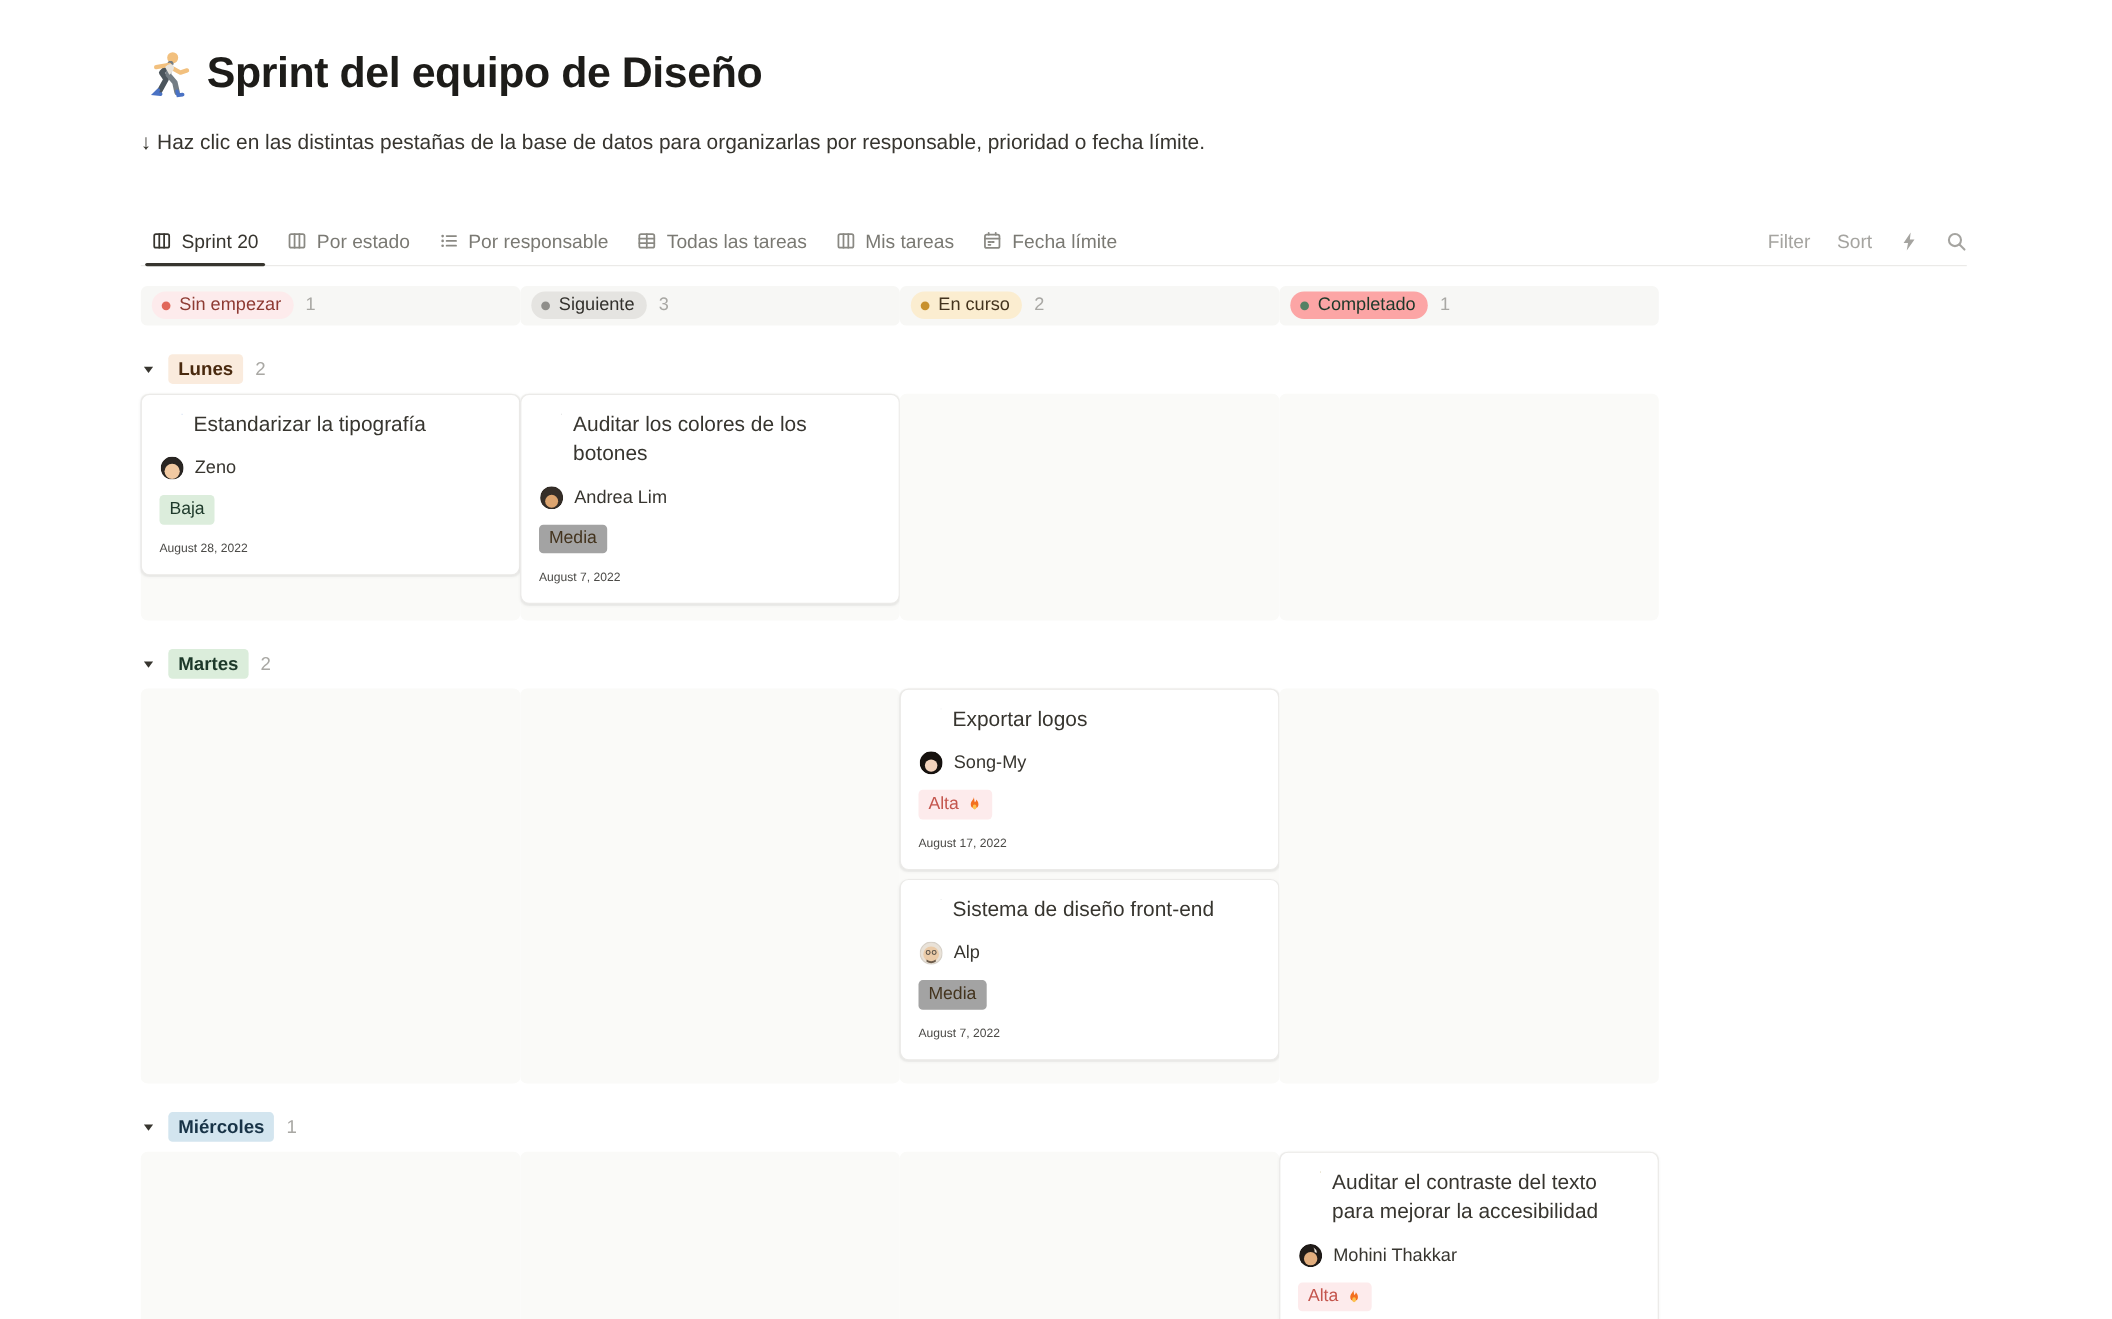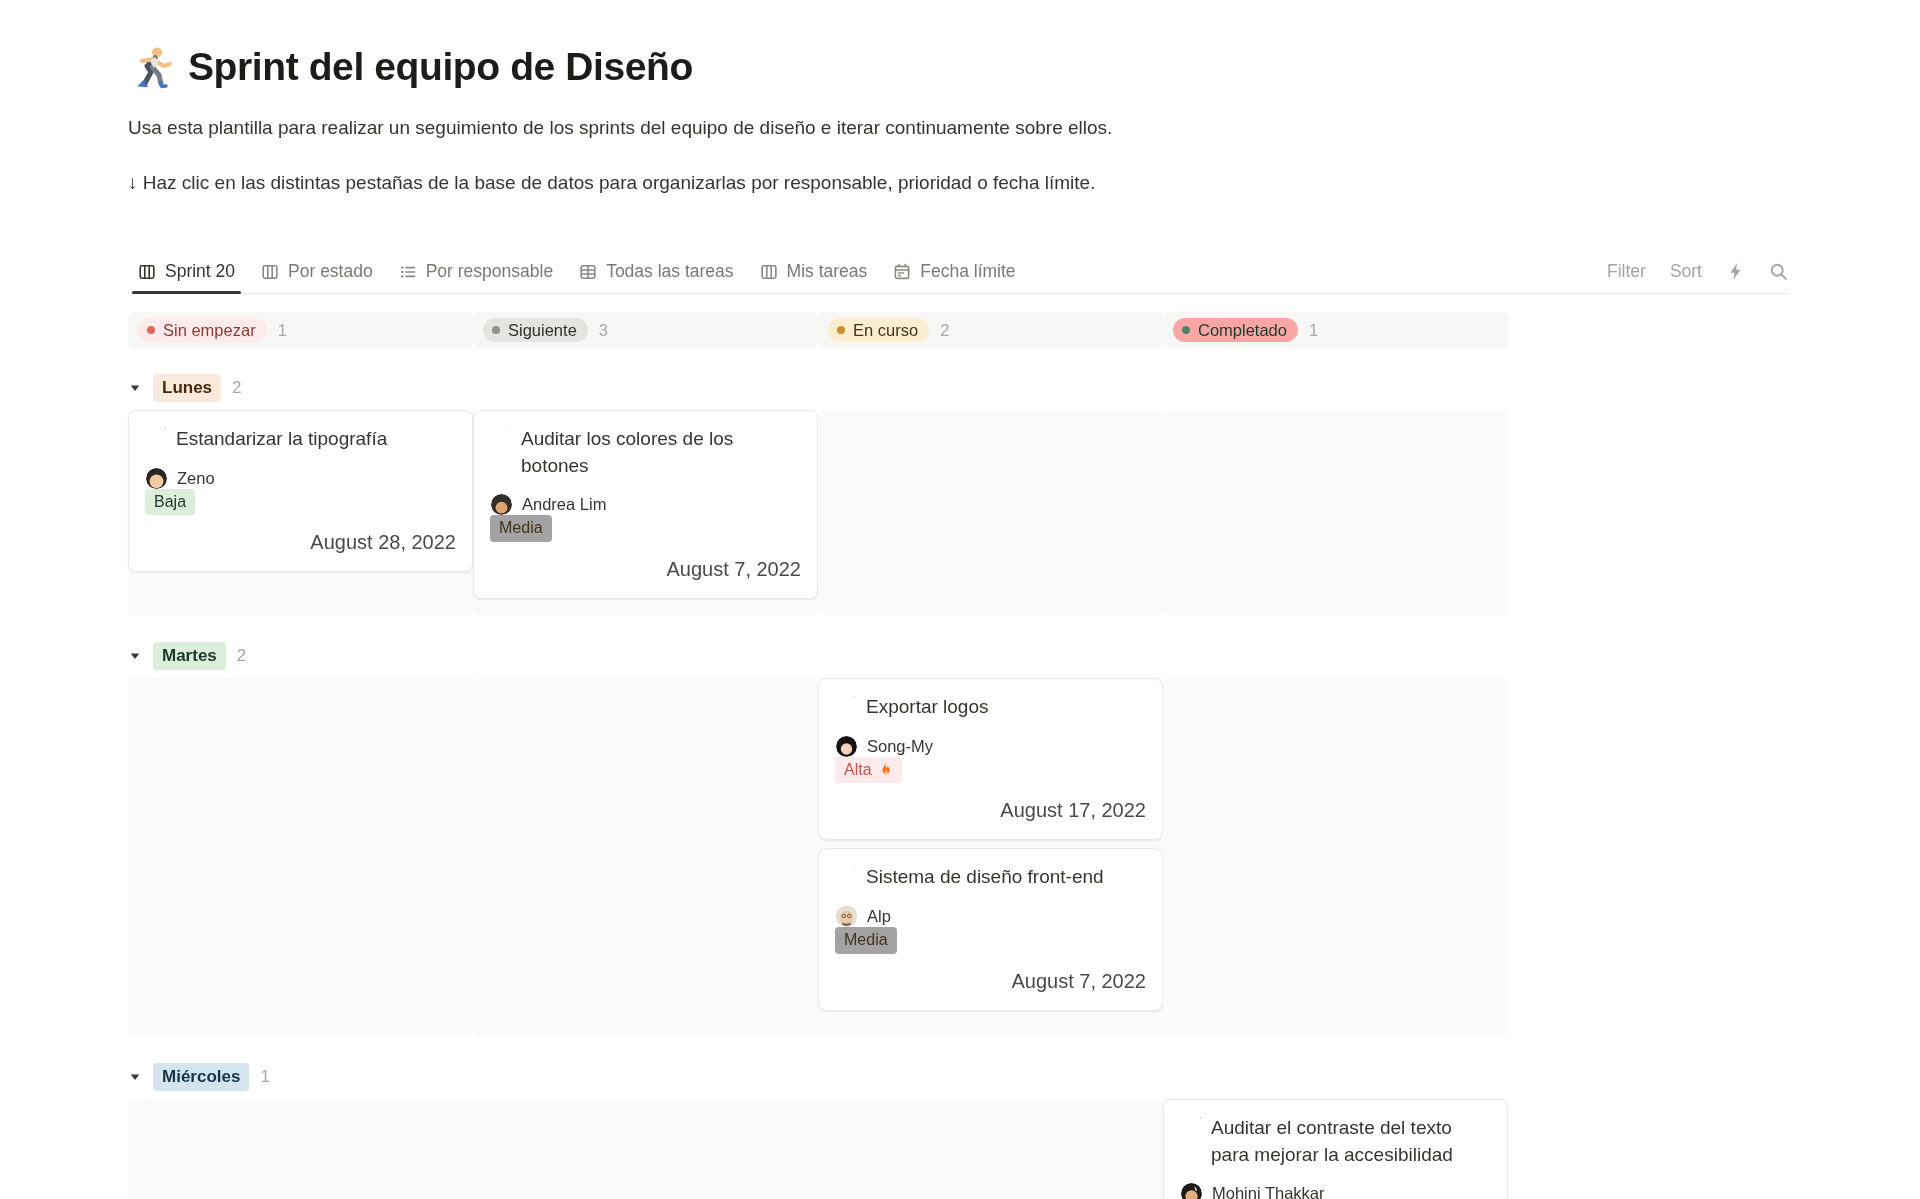--- a/index.html
+++ b/index.html
@@ -62,27 +62,27 @@
   
   .card { background:#ffffff; border:1px solid #ebeae8; border-radius:8px;
     box-shadow:0 1px 3px rgba(15,15,15,.05), 0 1px 1px rgba(0,0,0,.03);
     padding:15px 16px 17px 16px; cursor:pointer; }
   .card-title-row { display:flex; align-items:flex-start; gap:10px; }
   .card-icon { flex:0 0 auto; width:21px; height:21px; margin-top:2px;padding-left:20px; }
   .card-title { font-size:19px; font-weight:500; color:#37352f; line-height:1.4; }
   .assignee-row { display:flex; align-items:center; gap:10px; margin-top:15px; padding-left:1px; }
   .avatar { width:21px; height:21px; flex:0 0 auto; }
   .assignee-name { font-size:16.5px; color:#37352f; }
-  .pill-row { margin-top:0; }
+  .pill-row { margin-top:14px; }
   .pill { display:inline-flex; align-items:center; gap:5px; border-radius:4px;
     padding:3px 9px; font-size:16px; line-height:1.3; }
   .pl-green  { background:#dceddc; color:#1e3a2b; }
   .pl-yellow { background:#a3a3a3; color:#43331d; }
   .pl-red    { background:#fdebec; color:#c4554d; }
-  .card-date { margin-top:16px; font-size:20px; color:#4b4a47;text-align:right; }
+  .card-date { margin-top:16px; font-size:11px; color:#4b4a47; }
 
   svg { display:block; }
   .stroke-ic { fill:none; stroke-width:1.6; stroke-linecap:round; stroke-linejoin:round; }
 </style>
 </head>
 <body>
 
 <div class="page">
 
   <div class="title-row">
@@ -93,21 +93,20 @@
         <path d="M27 14 L25 24 L31 31 L33 40" fill="none" stroke="#747d84" stroke-width="5" stroke-linecap="round" stroke-linejoin="round"></path>
         <path d="M26 15 L14 17" stroke="#f2c07e" stroke-width="4" stroke-linecap="round"></path>
         <path d="M27 17 L36 22 L42 20" fill="none" stroke="#f2c07e" stroke-width="4" stroke-linecap="round" stroke-linejoin="round"></path>
         <path d="M22 17 Q27 12 30 16 Q31 20 26 24 Z" fill="#e8e4dd"></path>
         <path d="M16 38 L13 41 L18 41.5" fill="none" stroke="#4a72c4" stroke-width="3.4" stroke-linecap="round"></path>
         <path d="M33 39 L34 42.5 L38 42" fill="none" stroke="#4a72c4" stroke-width="3.4" stroke-linecap="round"></path>
       </svg>
     </span>
     <h1 class="page-title">Sprint del equipo de Diseño</h1>
   </div>
-  <p class="description">Usa esta plantilla para realizar un seguimiento de los sprints del equipo de diseño e iterar continuamente sobre ellos.</p>
   <p class="hint">↓ Haz clic en las distintas pestañas de la base de datos para organizarlas por responsable, prioridad o fecha límite.</p>
 
   <div class="toolbar">
     <div class="tabs">
       <div class="tab active">
         <svg class="stroke-ic" width="18" height="18" viewBox="0 0 18 18">
             <rect x="2.2" y="2.8" width="13.6" height="12.4" rx="1.6"></rect>
             <line x1="6.8" y1="2.8" x2="6.8" y2="15.2"></line>
             <line x1="11.2" y1="2.8" x2="11.2" y2="15.2"></line>
           </svg>

